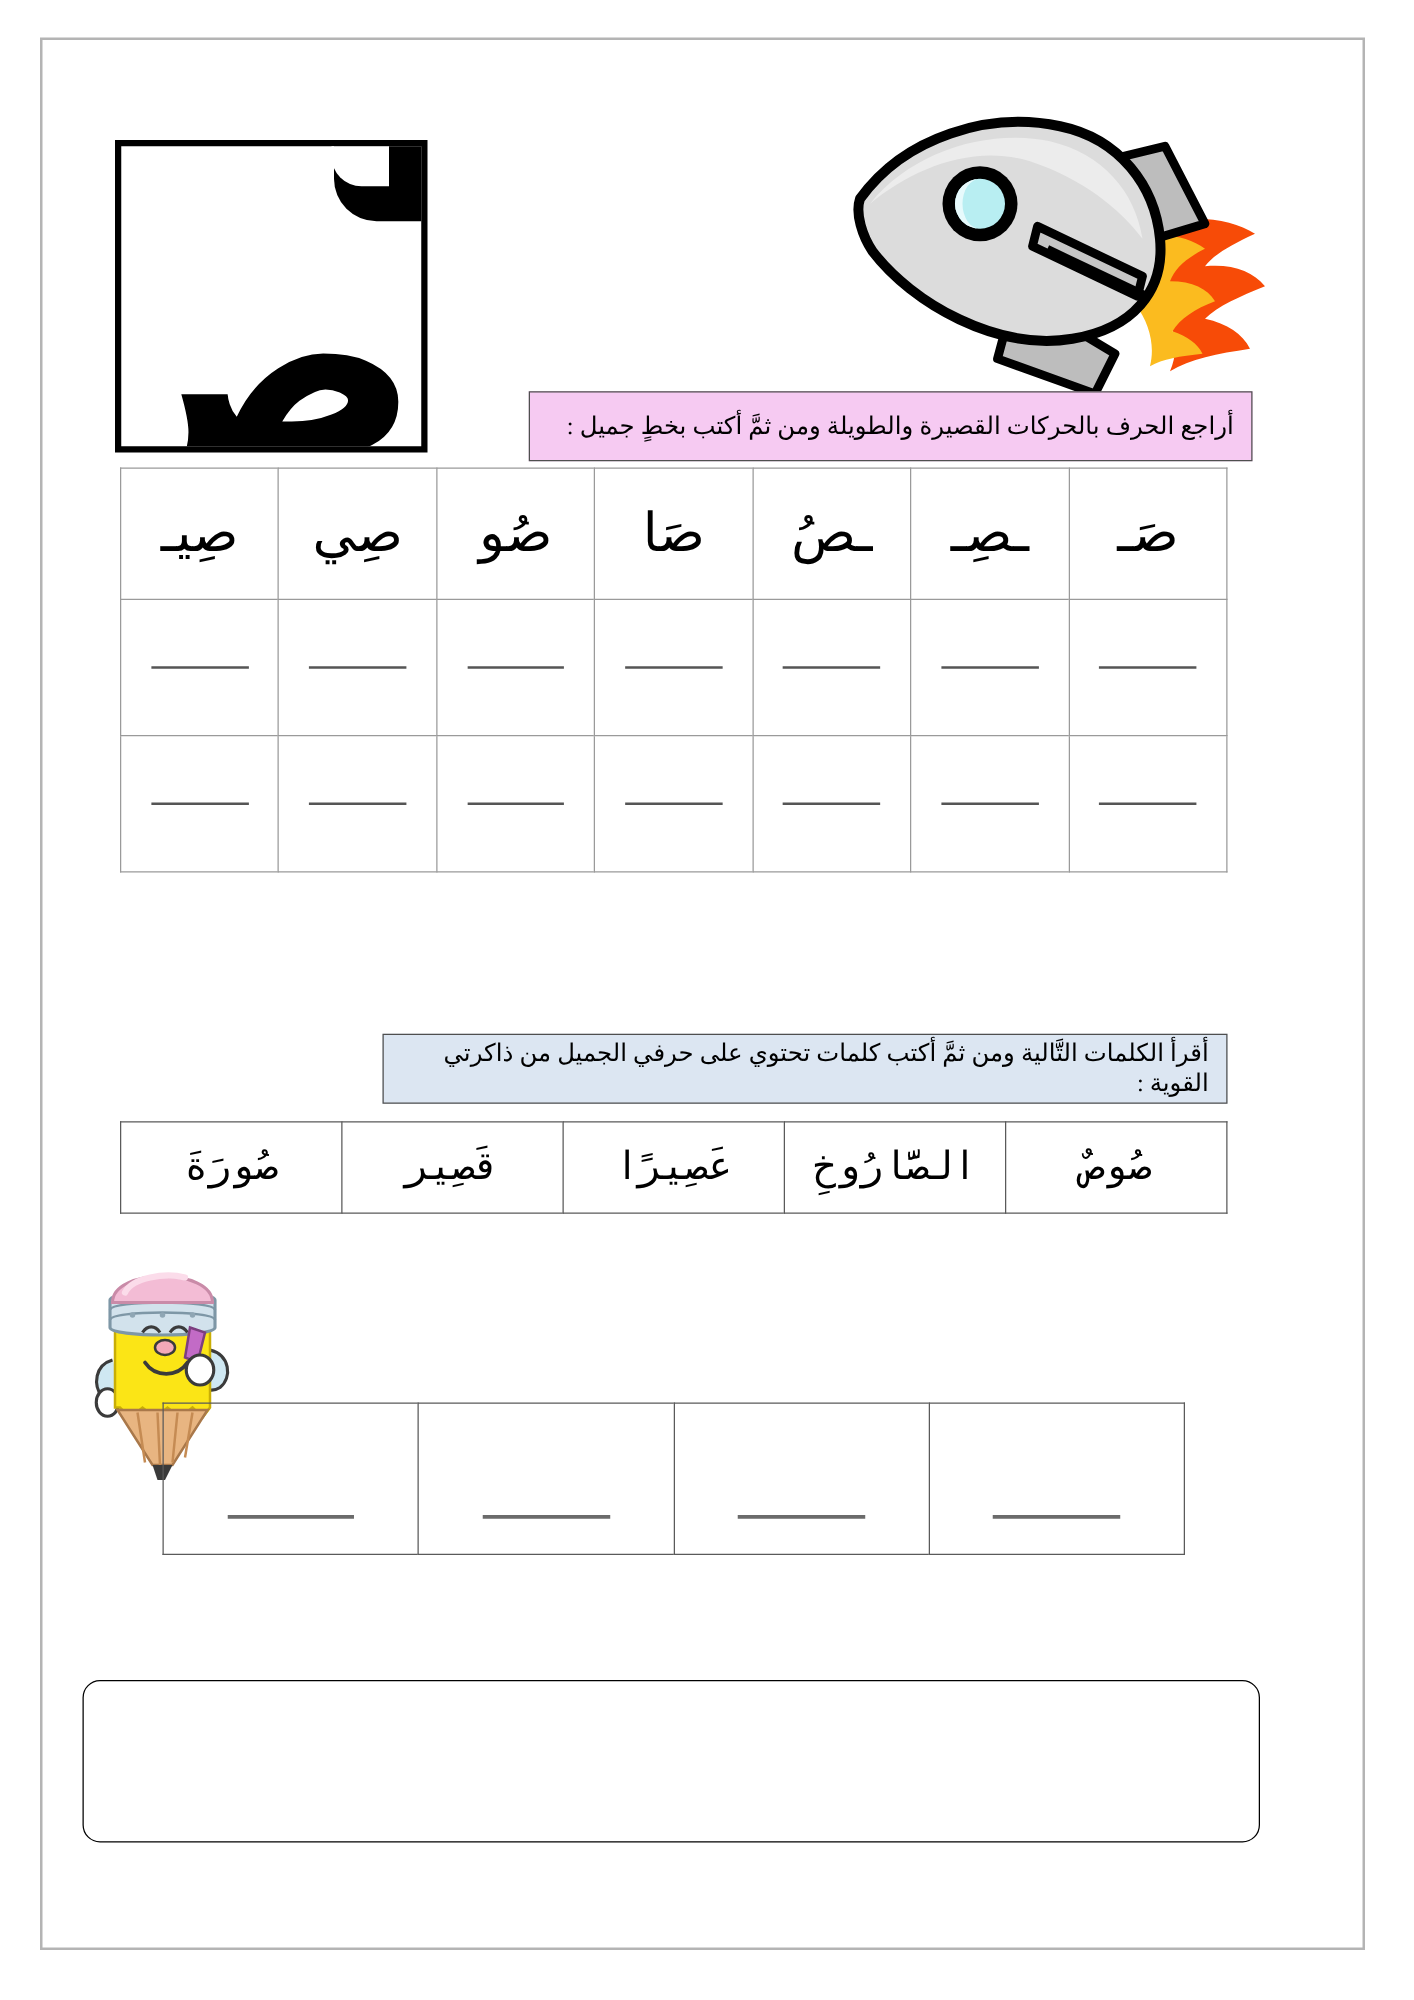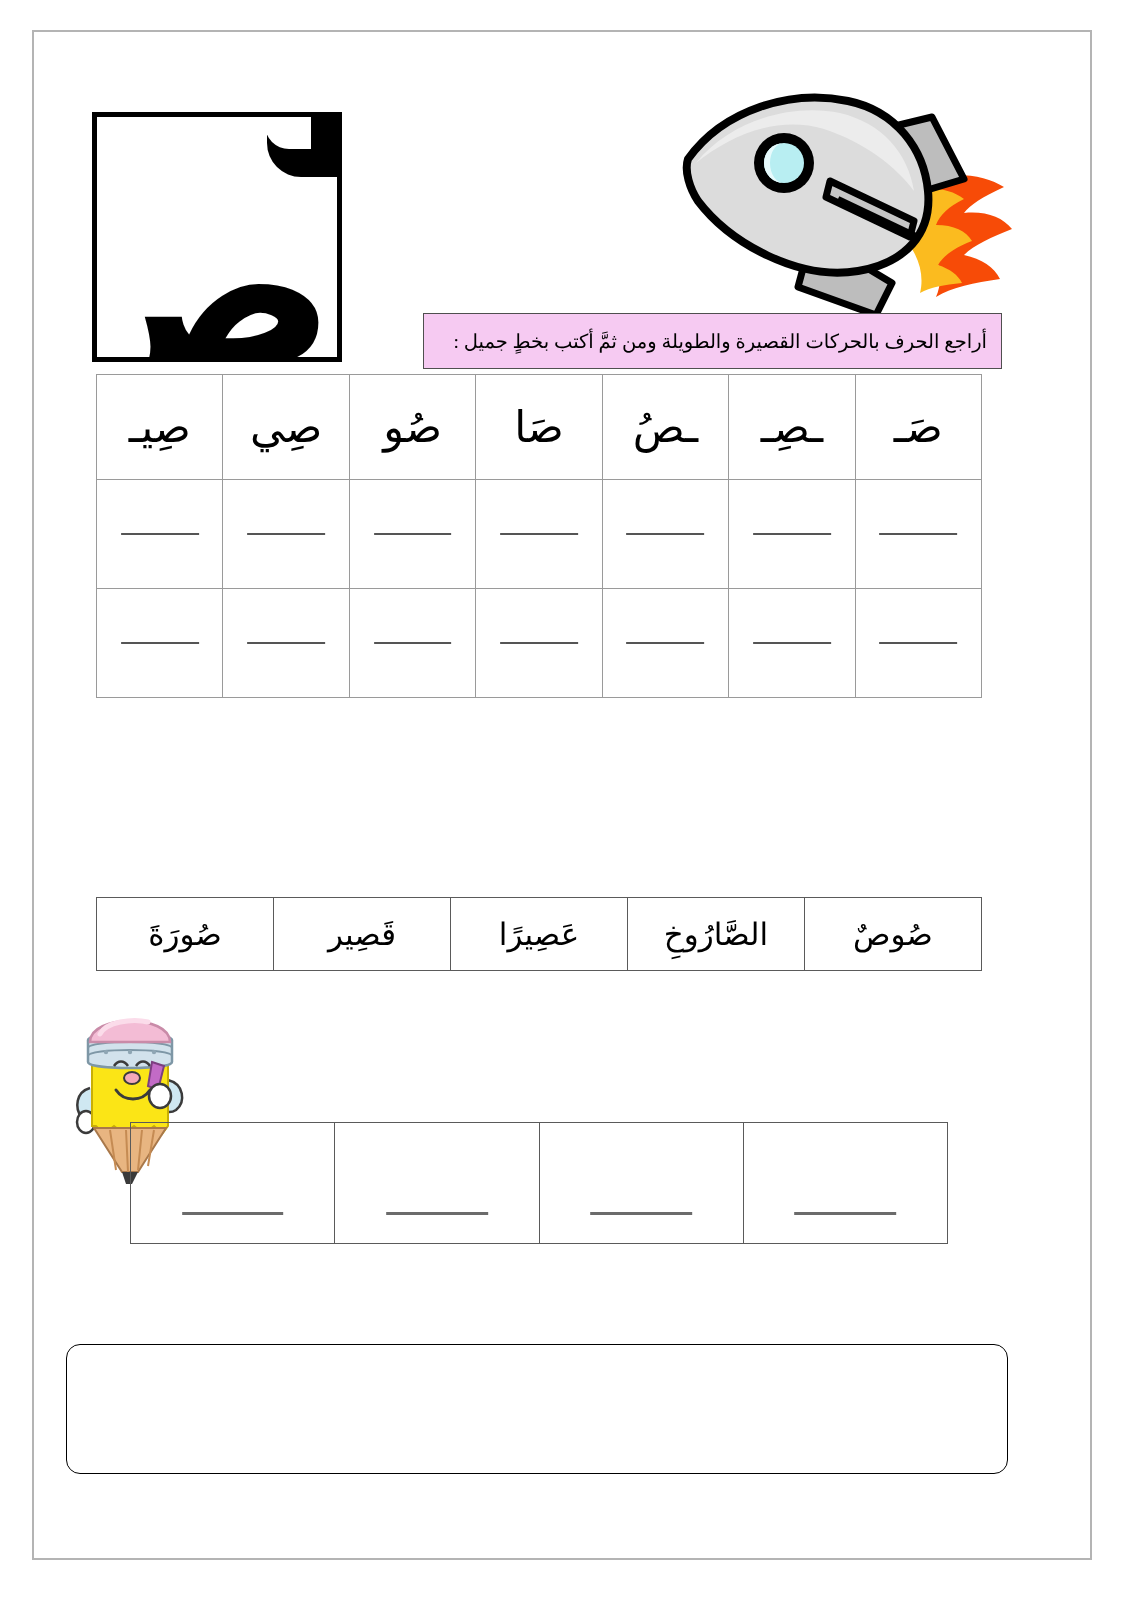--- a/index.html
+++ b/index.html
@@ -156,21 +156,21 @@
     height: 72px;
     border-collapse: collapse;
     table-layout: fixed;
   }
   #word-table td {
     border: 1px solid #5a5a5a;
     padding: 0 6px;
     text-align: center;
     vertical-align: middle;
     font-size: 31px;
-    font-family: Liberation Sans, sans-serif;
+    font-family: Liberation Mono, monospace;
     color: #000000;
     height: 72px;
     white-space: nowrap;
     margin-left: 29px;
   }
 
   
   #pencil-mascot {
     position: absolute;
     left: 32px;
@@ -314,20 +314,23 @@
       <td>
             <span class="writing-guideline"></span>
           </td>
       <td>
             <span class="writing-guideline"></span>
           </td>
     </tr>
   </tbody>
     </table>
 
+  <div class="instruction-banner" id="instruction-banner-2">
+    <span>أقرأ الكلمات التَّالية ومن ثمَّ أكتب كلمات تحتوي على حرفي الجميل من ذاكرتي القوية :</span>
+  </div>
 
   <table id="word-table">
     <tbody>
         <tr>
       <td>صُوصٌ</td>
       <td>الصَّارُوخِ</td>
       <td>عَصِيرًا</td>
       <td>قَصِير</td>
       <td>صُورَةَ</td>
     </tr>

